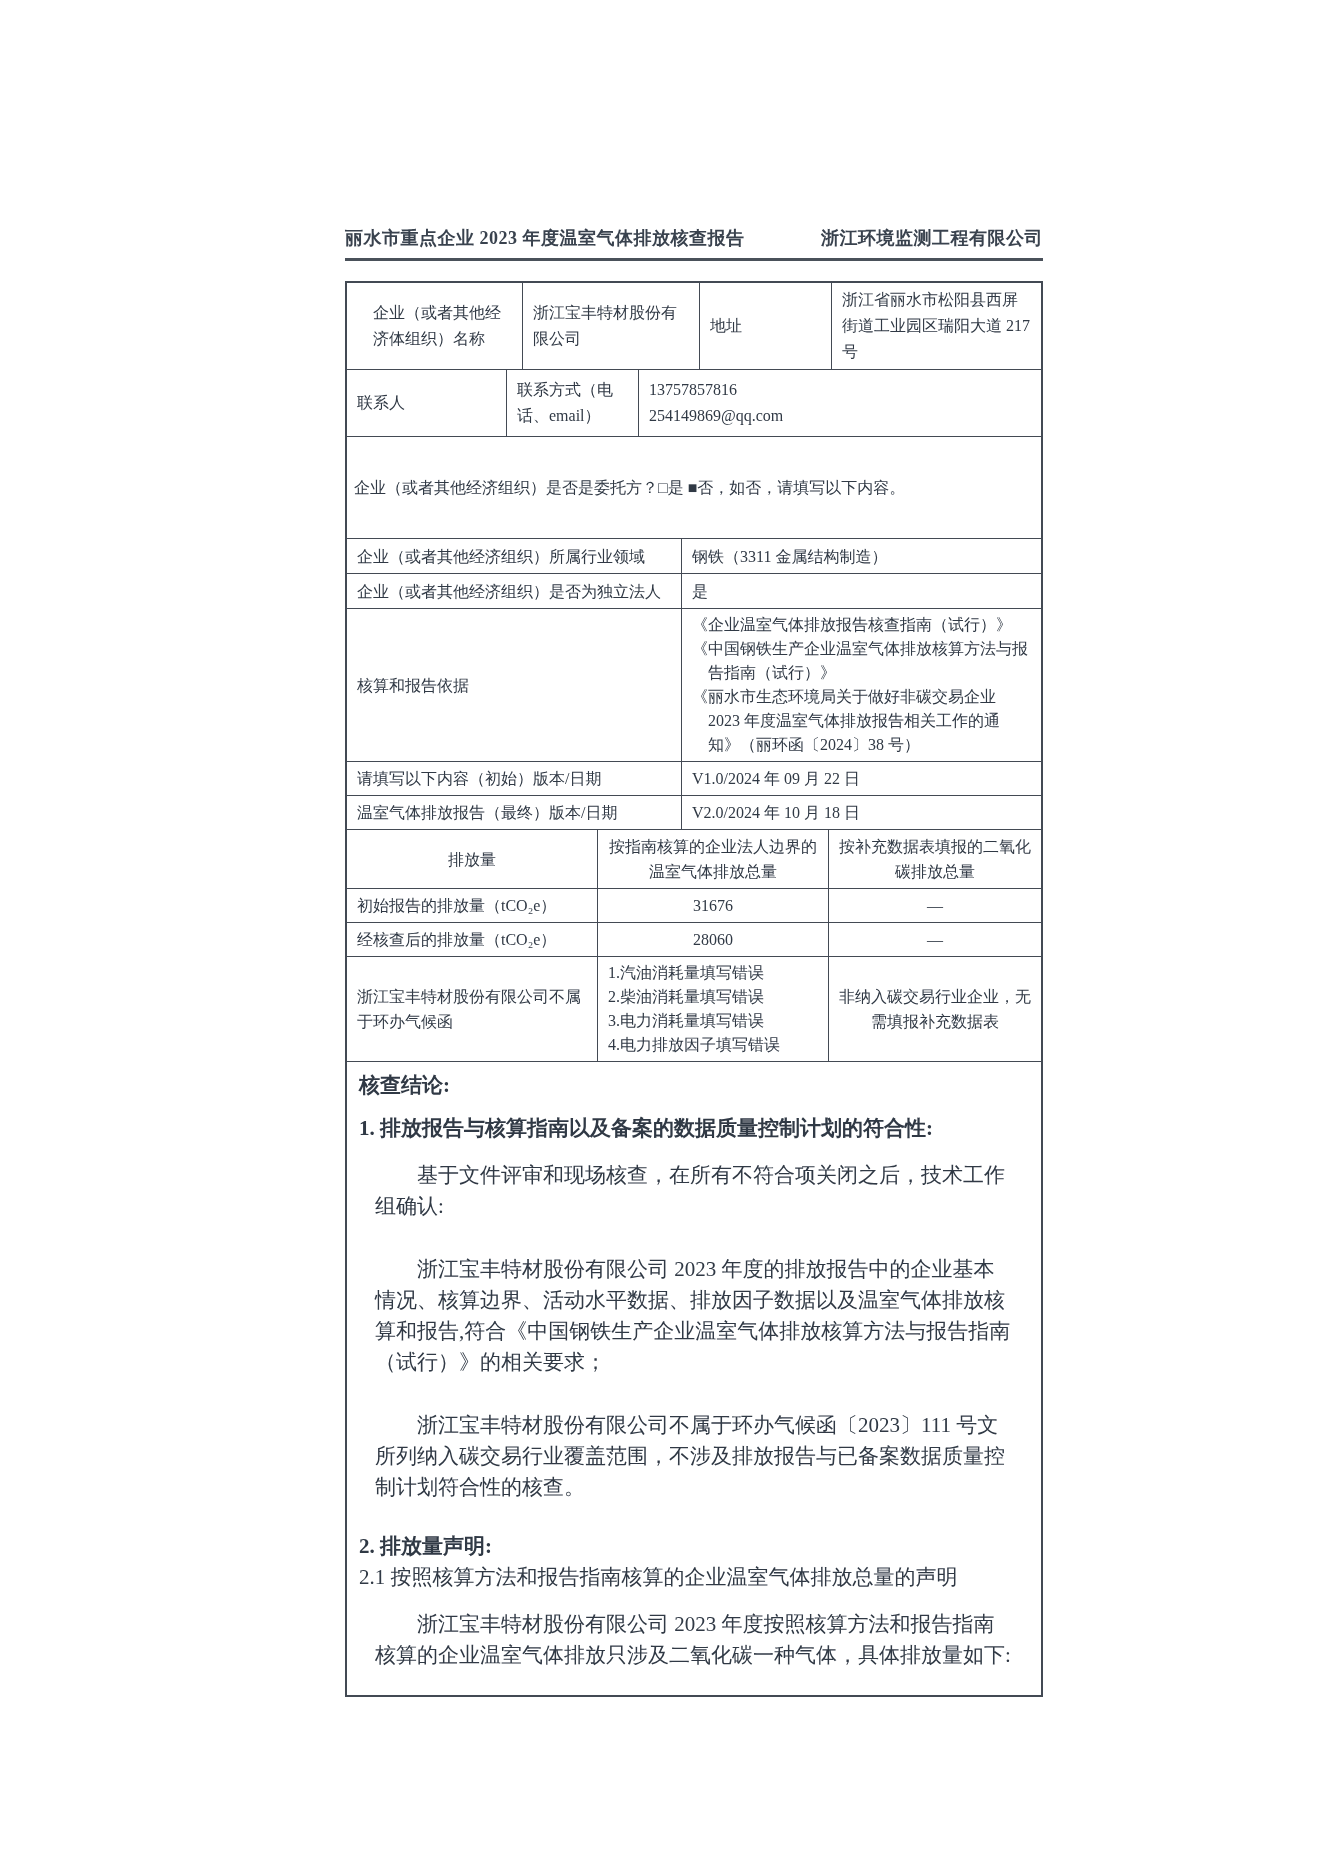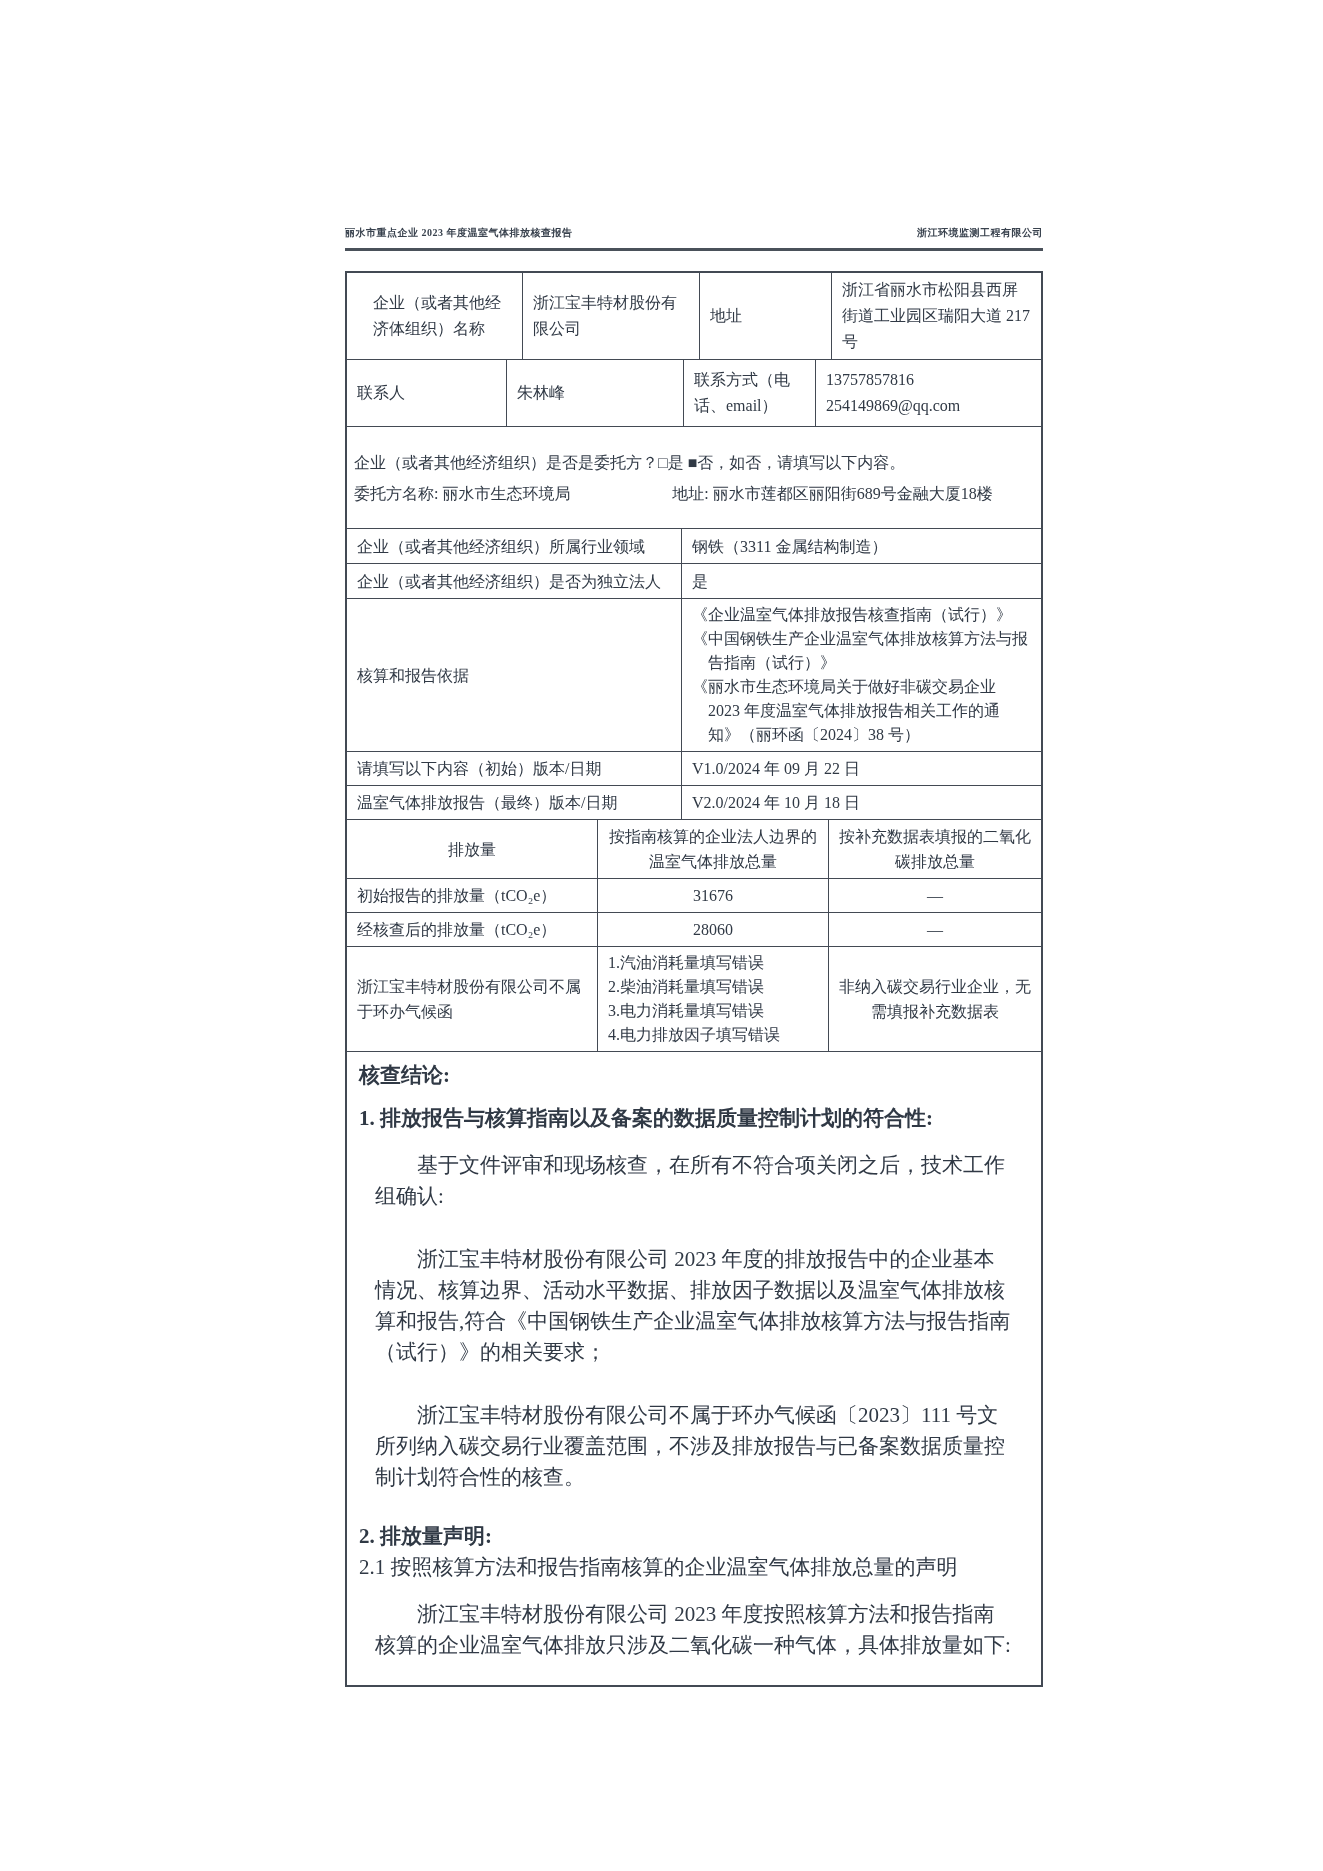--- a/index.html
+++ b/index.html
@@ -2,21 +2,21 @@
 <html><head>
 <meta charset="utf-8">
 <style>
   html,body{margin:0;padding:0;background:#ffffff;}
   .page{
     position:relative;width:1323px;height:1871px;background:#ffffff;overflow:hidden;
     font-family:"Liberation Serif","DejaVu Serif",serif;color:#303945;
   }
   .content{position:absolute;left:345px;top:226px;width:698px;}
   .doc-header{display:flex;justify-content:space-between;align-items:flex-end;
-    font-size:10px;font-weight:700;color:#39424e;letter-spacing:.5px;}
+    font-size:18px;font-weight:700;color:#39424e;letter-spacing:.5px;}
   .header-rule{border:none;border-top:3px solid #4a515a;margin:8px 0 0 0;height:0;}
   .doc-table{margin-top:20px;border:2.5px solid #434a54;font-size:16px;line-height:25px;}
   .trow{display:flex;align-items:stretch;border-top:1.8px solid #434a54;}
   .trow.no-top{border-top:none;padding-left:16px;}
   .cell{border-left:1.8px solid #434a54;padding:4px 10px;box-sizing:border-box;
     display:flex;flex-direction:column;justify-content:center;}
   .cell.first{border-left:none;}
   .cell.center{align-items:center;text-align:center;}
   
   .h73{min-height:73px}.h66{min-height:66px}.h101{min-height:101px}.h34{min-height:34px}
@@ -69,40 +69,33 @@
         </div>
         <div class="cell cA4">
           <span>浙江省丽水市松阳县西屏街道工业园区瑞阳大道 217 号</span>
         </div>
       </div>
 
       <div class="trow h66 lh26">
         <div class="cell first cA1">
           <span>联系人</span>
         </div>
-        <div class="cell cA2">
-          <span>朱林峰</span>
-        </div>
         <div class="cell cA3">
           <span>联系方式（电话、email）</span>
         </div>
         <div class="cell cA4">
           <span>13757857816</span>
           <span>254149869@qq.com</span>
         </div>
       </div>
 
       <div class="trow h101">
         <div class="cell first client-cell" style="flex:1">
           <div class="client-line">
             <span>企业（或者其他经济组织）是否是委托方？□是 ■否，如否，请填写以下内容。</span>
-          </div>
-          <div class="client-line">
-            <span class="client-left"><span>委托方名称: </span><span>丽水市生态环境局</span></span>
-            <span class="client-right"><span>地址: </span><span>丽水市莲都区丽阳街689号金融大厦18楼</span></span>
           </div>
         </div>
       </div>
 
       <div class="trow h34">
         <div class="cell first cC1">
           <span>企业（或者其他经济组织）所属行业领域</span>
         </div>
         <div class="cell cC2">
           <span>钢铁（3311 金属结构制造）</span>

